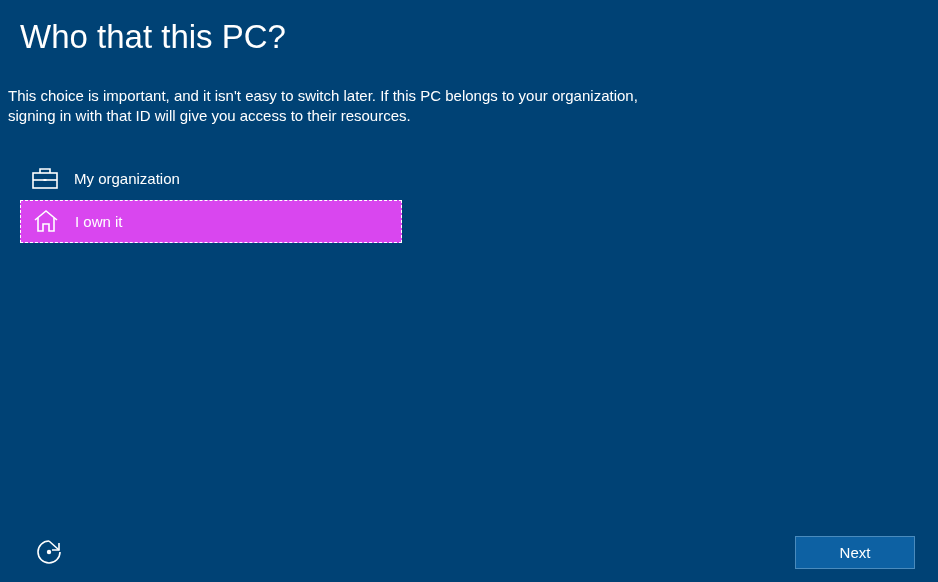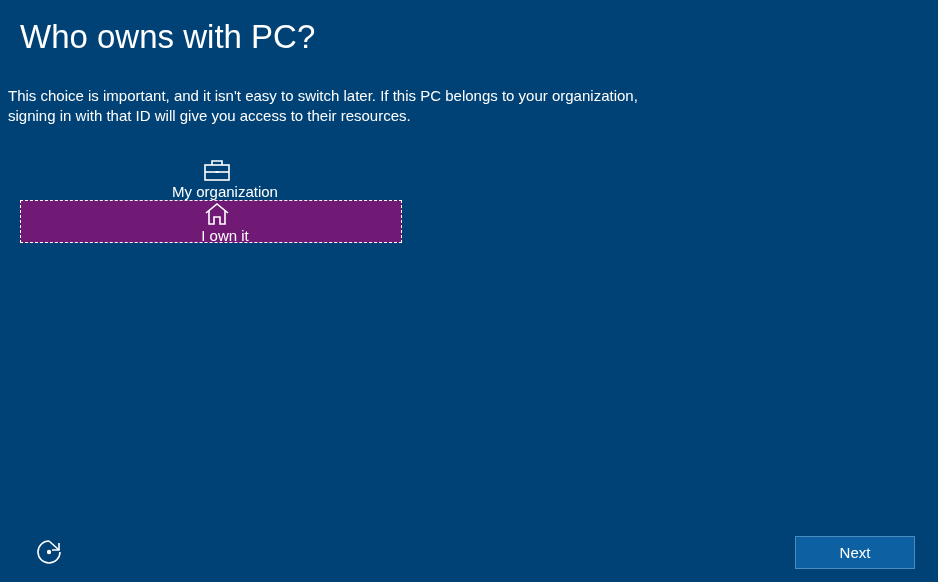--- a/index.html
+++ b/index.html
@@ -31,24 +31,23 @@
     .options {
       padding: 30px 20px 0 20px;
     }
     .option {
       width: 382px;
       height: 43px;
       display: flex;
       align-items: center;
       padding-left: 12px;
       cursor: pointer;
-      flex-direction: column;
     }
     .option.selected {
-      background-color: #701a75;
+      background-color: #d946ef;
       border: 1px dashed #ffffff;
     }
     .option .icon-wrap {
       width: 26px;
       height: 26px;
       display: flex;
       align-items: center;
       justify-content: center;
       flex-shrink: 0;
     }
@@ -85,21 +84,21 @@
       font-family: inherit;
       cursor: pointer;
       display: flex;
       align-items: center;
       justify-content: center;
     }
   </style>
 </head>
 <body>
 
-<h1 class="heading">Who owns with PC?</h1>
+<h1 class="heading">Who that this PC?</h1>
 
 <p class="description">This choice is important, and it isn't easy to switch later. If this PC belongs to your organization, signing in with that ID will give you access to their resources.</p>
 
 <div class="options">
   <div class="option">
     <span class="icon-wrap">
       <svg width="26" height="22" viewBox="0 0 26 22" fill="none" stroke="#ffffff" stroke-width="1.6">
         <rect x="1" y="6" width="24" height="15"></rect>
         <path d="M1 13 L25 13"></path>
         <path d="M11.5 12 L14.5 12 L14.5 14 L11.5 14 Z" fill="#ffffff" stroke="none"></path>

